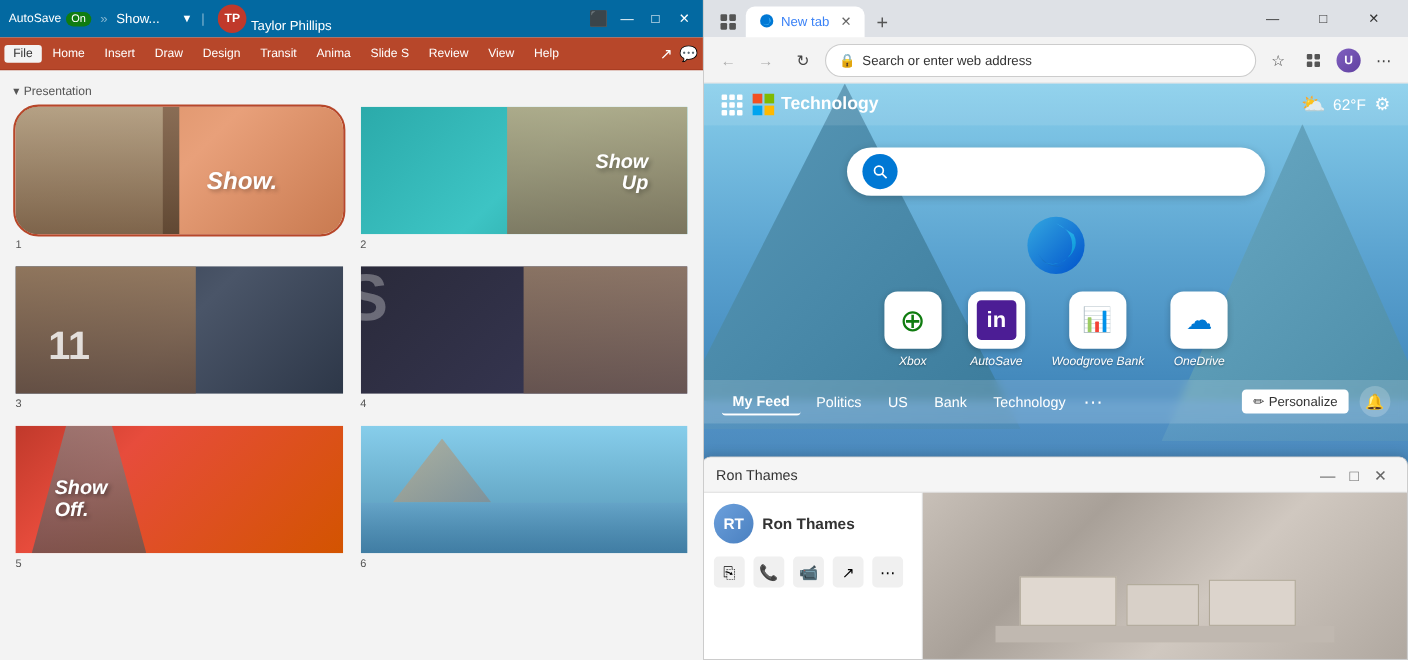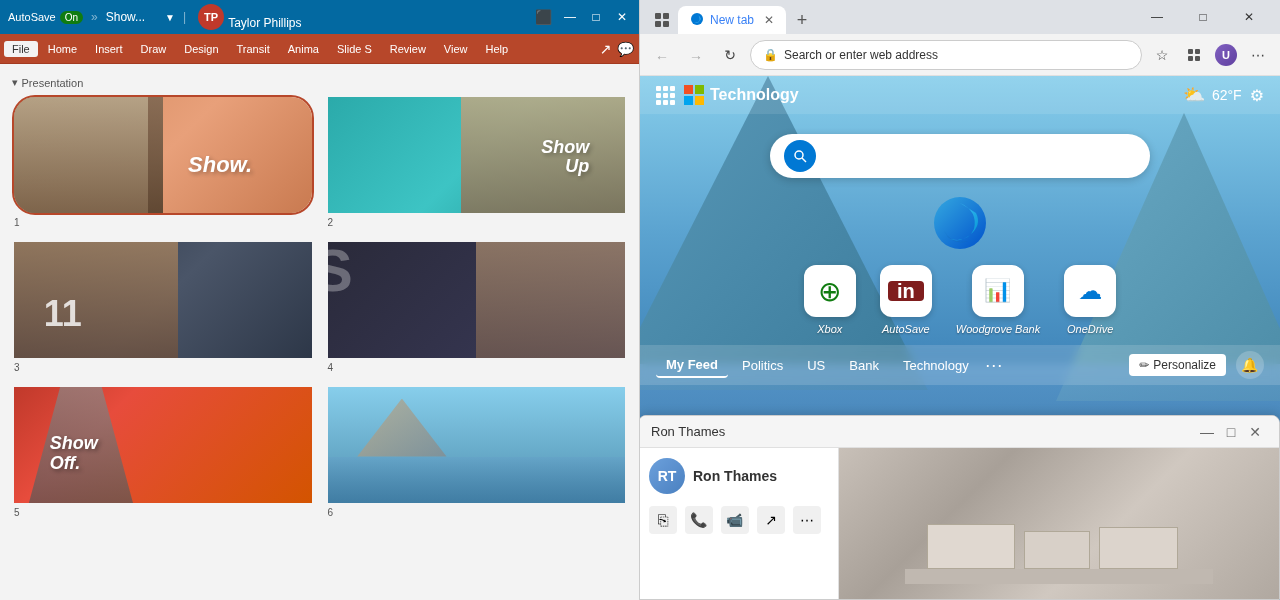--- a/index.html
+++ b/index.html
@@ -485,21 +485,21 @@
     .ms-square-green { fill: #7fba00; }
     .ms-square-blue { fill: #00a4ef; }
     .ms-square-yellow { fill: #ffb900; }
 
     
     .slides-area::-webkit-scrollbar { width: 6px; }
     .slides-area::-webkit-scrollbar-track { background: #e8e8e8; }
     .slides-area::-webkit-scrollbar-thumb { background: #bbb; border-radius: 3px; }
 
     
-    .li-icon { background: #7f1d1d; color: white; font-size: 20px; font-weight: bold; width: 36px; height: 20px; display: flex; align-items: center; justify-content: center; border-radius: 4px; }
+    .li-icon { background: #4c1d95; color: white; font-size: 20px; font-weight: bold; width: 36px; height: 36px; display: flex; align-items: center; justify-content: center; border-radius: 4px; }
     
     .xbox-icon { color: #107c10; font-size: 28px; }
     
     .od-icon { color: #0078d4; font-size: 24px; }
     
     .wg-icon { color: #333; font-size: 22px; font-weight: bold; }
   </style>
 </head>
 <body>
 

